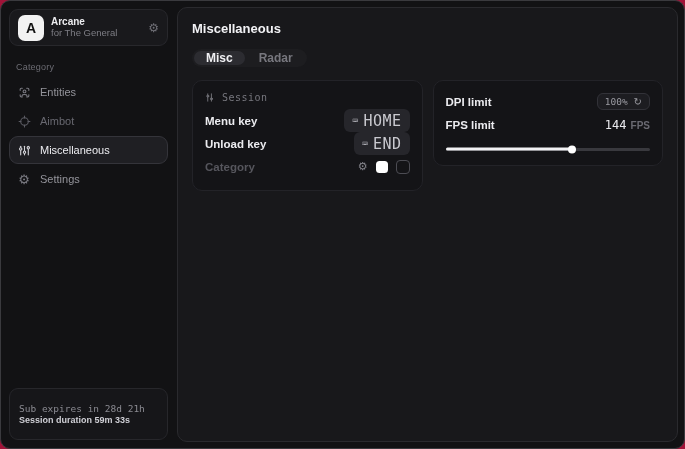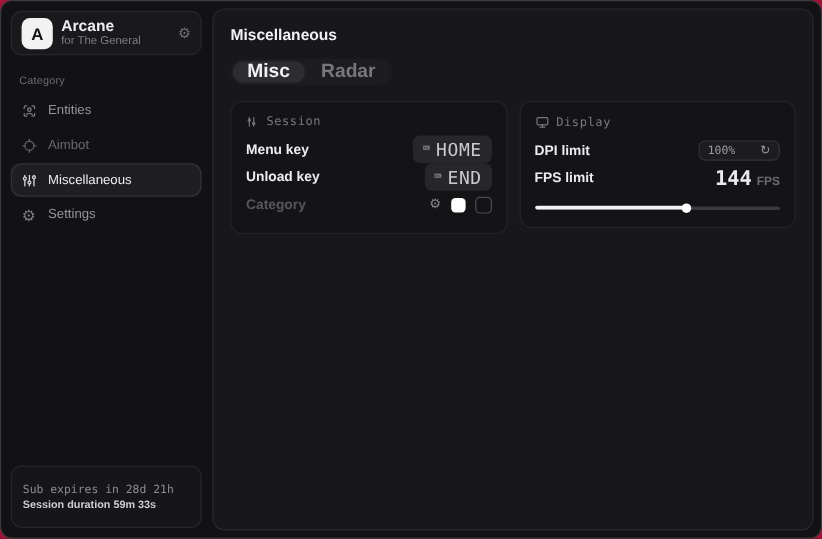--- a/index.html
+++ b/index.html
@@ -23,21 +23,21 @@
     margin:8px; height:37px;
     background:#19191c; border:1px solid #28282c; border-radius:9px;
     display:flex; align-items:center; gap:7px; padding:0 8px;
   }
   .logo {
     width:26px; height:26px; border-radius:7px; background:#f2f2f2;
     color:#111; font-weight:bold; font-size:14px;
     display:flex; align-items:center; justify-content:center; flex:none;
   }
   .brand-text { flex:1; line-height:1.15; }
-  .brand-title { font-size:13px; font-weight:bold; color:#ececef; }
+  .brand-title { font-size:10px; font-weight:bold; color:#ececef; }
   .brand-sub { font-size:9.5px; color:#7d7d84; }
   .brand-gear { font-size:12px; color:#6f6f76; cursor:pointer; }
 
   .category-label { font-size:9px; color:#6c6c73; padding:8px 0 6px 15px; letter-spacing:.2px; }
 
   .nav { display:flex; flex-direction:column; gap:1px; padding:0 8px; }
   .nav-item {
     height:28px; display:flex; align-items:center; gap:9px;
     padding:0 7px; border-radius:9px; border:1px solid transparent;
     color:#94949b; font-size:11px; cursor:pointer;
@@ -62,21 +62,21 @@
     background:#18181b; border:1px solid #2a2a2e; border-radius:10px;
     padding:13px 14px; overflow:hidden;
   }
   .page-title { font-size:13px; font-weight:bold; color:#f2f2f5; }
 
   .tabs {
     margin-top:13px; display:inline-flex; align-items:center;
     background:#1d1d20; border-radius:999px; padding:2px; gap:2px;
   }
   .tab {
-    font-size:16px; padding:0 12px; border-radius:999px;
+    font-size:12px; padding:0 12px; border-radius:999px;
     color:#77777e; cursor:pointer; font-weight:bold;
   }
   .tab.active { background:#2c2c31; color:#f0f0f3; }
 
   .cards { margin-top:13px; display:flex; gap:10px; align-items:flex-start; }
   .card {
     flex:1; background:#141417; border:1px solid #232328; border-radius:10px;
     padding:9px 12px 12px 12px;
   }
   .card-header {
@@ -96,27 +96,27 @@
   .key-pill .kicon { font-size:10px; color:#a9a9b0; line-height:1; }
   .key-pill .ktext { font-size:15px; color:#c9c9cf; letter-spacing:.5px; }
 
   .crosshair-controls { display:flex; align-items:center; gap:8px; }
   .mini-gear { font-size:11px; color:#84848b; cursor:pointer; line-height:1; }
   .swatch { width:12px; height:12px; border-radius:3.5px; background:#ffffff; cursor:pointer; }
   .toggle-box { width:14px; height:14px; border-radius:4px; border:1.5px solid #4c4c53; cursor:pointer; }
 
   .dpi-pill {
     background:#1d1d21; border:1px solid #323238; border-radius:6px;
-    padding:2px 7px; display:flex; align-items:center; gap:21px; cursor:pointer;
+    padding:2px 7px; display:flex; align-items:center; gap:6px; cursor:pointer;
   }
   .dpi-value { font-size:9.5px; color:#9a9aa1; }
   .dpi-refresh { font-size:10px; color:#9a9aa1; line-height:1; }
 
   .fps-value-wrap { display:flex; align-items:baseline; gap:4px; }
-  .fps-value { font-size:17px; font-weight:bold; color:#eaeaee; }
+  .fps-value { font-size:12px; font-weight:normal; color:#eaeaee; }
   .fps-unit { font-size:10px; font-weight:bold; color:#6a6a72; }
 
   .slider { margin-top:9px; position:relative; height:8px; display:flex; align-items:center; cursor:pointer; }
   .slider-track { width:100%; height:3px; border-radius:2px; background:#39393e; }
   .slider-fill { position:absolute; left:0; top:50%; transform:translateY(-50%); height:3px; border-radius:2px; background:#f2f2f4; }
   .slider-thumb {
     position:absolute; right:-4px; top:50%; transform:translateY(-50%);
     width:8px; height:8px; border-radius:50%; background:#ffffff;
   }
 
@@ -235,30 +235,20 @@
           <span class="row-label dim">Category</span>
           <span class="crosshair-controls">
             <span class="mini-gear">⚙</span>
             <span class="swatch"></span>
             <span class="toggle-box"></span>
           </span>
         </div>
       </section>
 
       <section class="card">
-        <div class="card-header mono">
-          <span class="hicon">
-            <svg viewBox="0 0 24 24" width="12" height="12" fill="none" stroke="currentColor" stroke-width="2" stroke-linecap="round">
-              <rect x="3" y="4" width="18" height="12" rx="2"></rect>
-                <line x1="12" y1="16" x2="12" y2="20"></line>
-                <line x1="8" y1="20" x2="16" y2="20"></line>
-            </svg>
-          </span>
-          <span>Display</span>
-        </div>
 
         <div class="row">
           <span class="row-label">DPI limit</span>
           <span class="dpi-pill">
             <span class="dpi-value mono">100%</span>
             <span class="dpi-refresh">↻</span>
           </span>
         </div>
 
         <div class="row">

